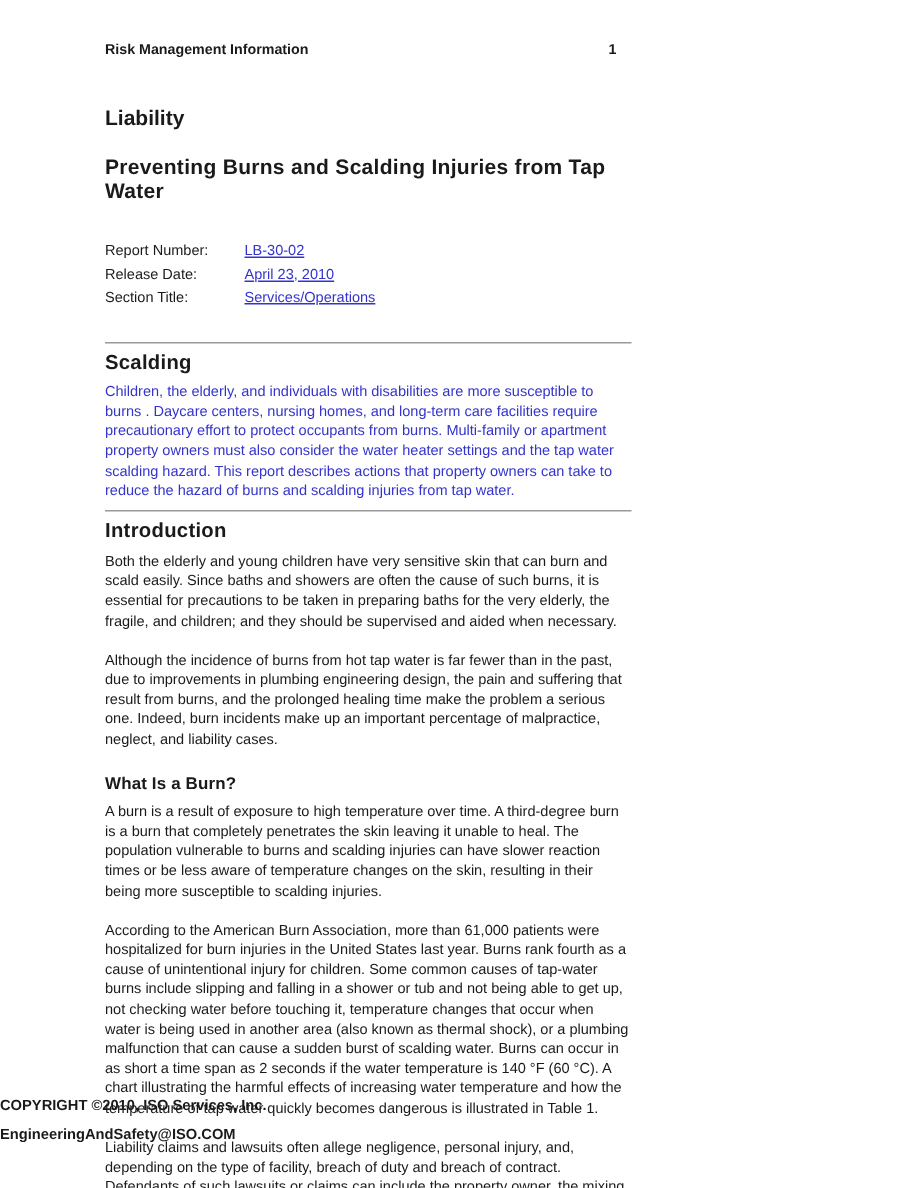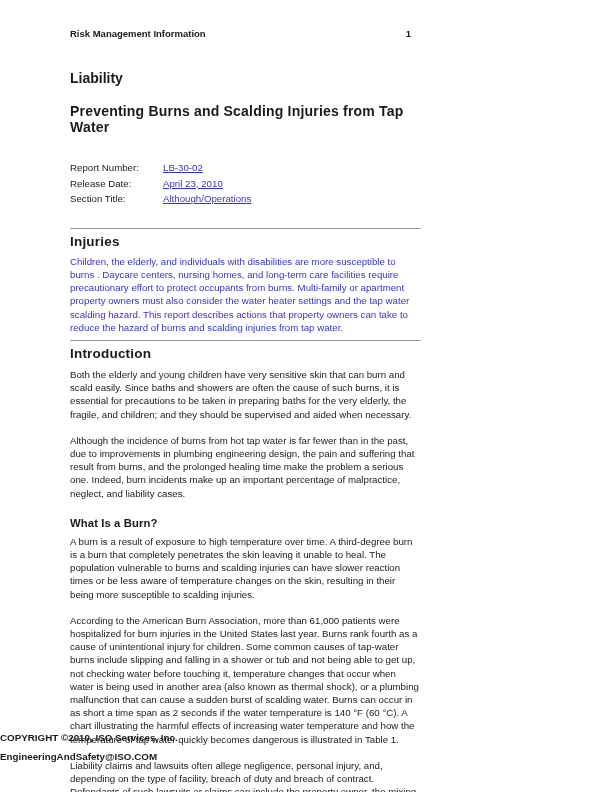--- a/index.html
+++ b/index.html
@@ -107,27 +107,27 @@
     <div class="meta-row">
       <span class="meta-label">Report Number:</span>
       <span class="meta-value">LB-30-02</span>
     </div>
     <div class="meta-row">
       <span class="meta-label">Release Date:</span>
       <span class="meta-value">April 23, 2010</span>
     </div>
     <div class="meta-row">
       <span class="meta-label">Section Title:</span>
-      <span class="meta-value">Although/Operations</span>
+      <span class="meta-value">Services/Operations</span>
     </div>
   </div>
 
   <hr class="rule rule-1">
 
-  <h2 class="section-heading">Injuries</h2>
+  <h2 class="section-heading">Scalding</h2>
   <p class="body-text abstract-body">Children, the elderly, and individuals with disabilities are more susceptible to burns . Daycare centers, nursing homes, and long-term care facilities require precautionary effort to protect occupants from burns. Multi-family or apartment property owners must also consider the water heater settings and the tap water scalding hazard. This report describes actions that property owners can take to reduce the hazard of burns and scalding injuries from tap water.</p>
 
   <hr class="rule rule-2">
 
   <h2 class="section-heading">Introduction</h2>
   <p class="body-text para">Both the elderly and young children have very sensitive skin that can burn and scald easily. Since baths and showers are often the cause of such burns, it is essential for precautions to be taken in preparing baths for the very elderly, the fragile, and children; and they should be supervised and aided when necessary.</p>
   <p class="body-text para">Although the incidence of burns from hot tap water is far fewer than in the past, due to improvements in plumbing engineering design, the pain and suffering that result from burns, and the prolonged healing time make the problem a serious one. Indeed, burn incidents make up an important percentage of malpractice, neglect, and liability cases.</p>
 
   <h3 class="sub-heading">What Is a Burn?</h3>
   <p class="body-text para">A burn is a result of exposure to high temperature over time. A third-degree burn is a burn that completely penetrates the skin leaving it unable to heal. The population vulnerable to burns and scalding injuries can have slower reaction times or be less aware of temperature changes on the skin, resulting in their being more susceptible to scalding injuries.</p>

